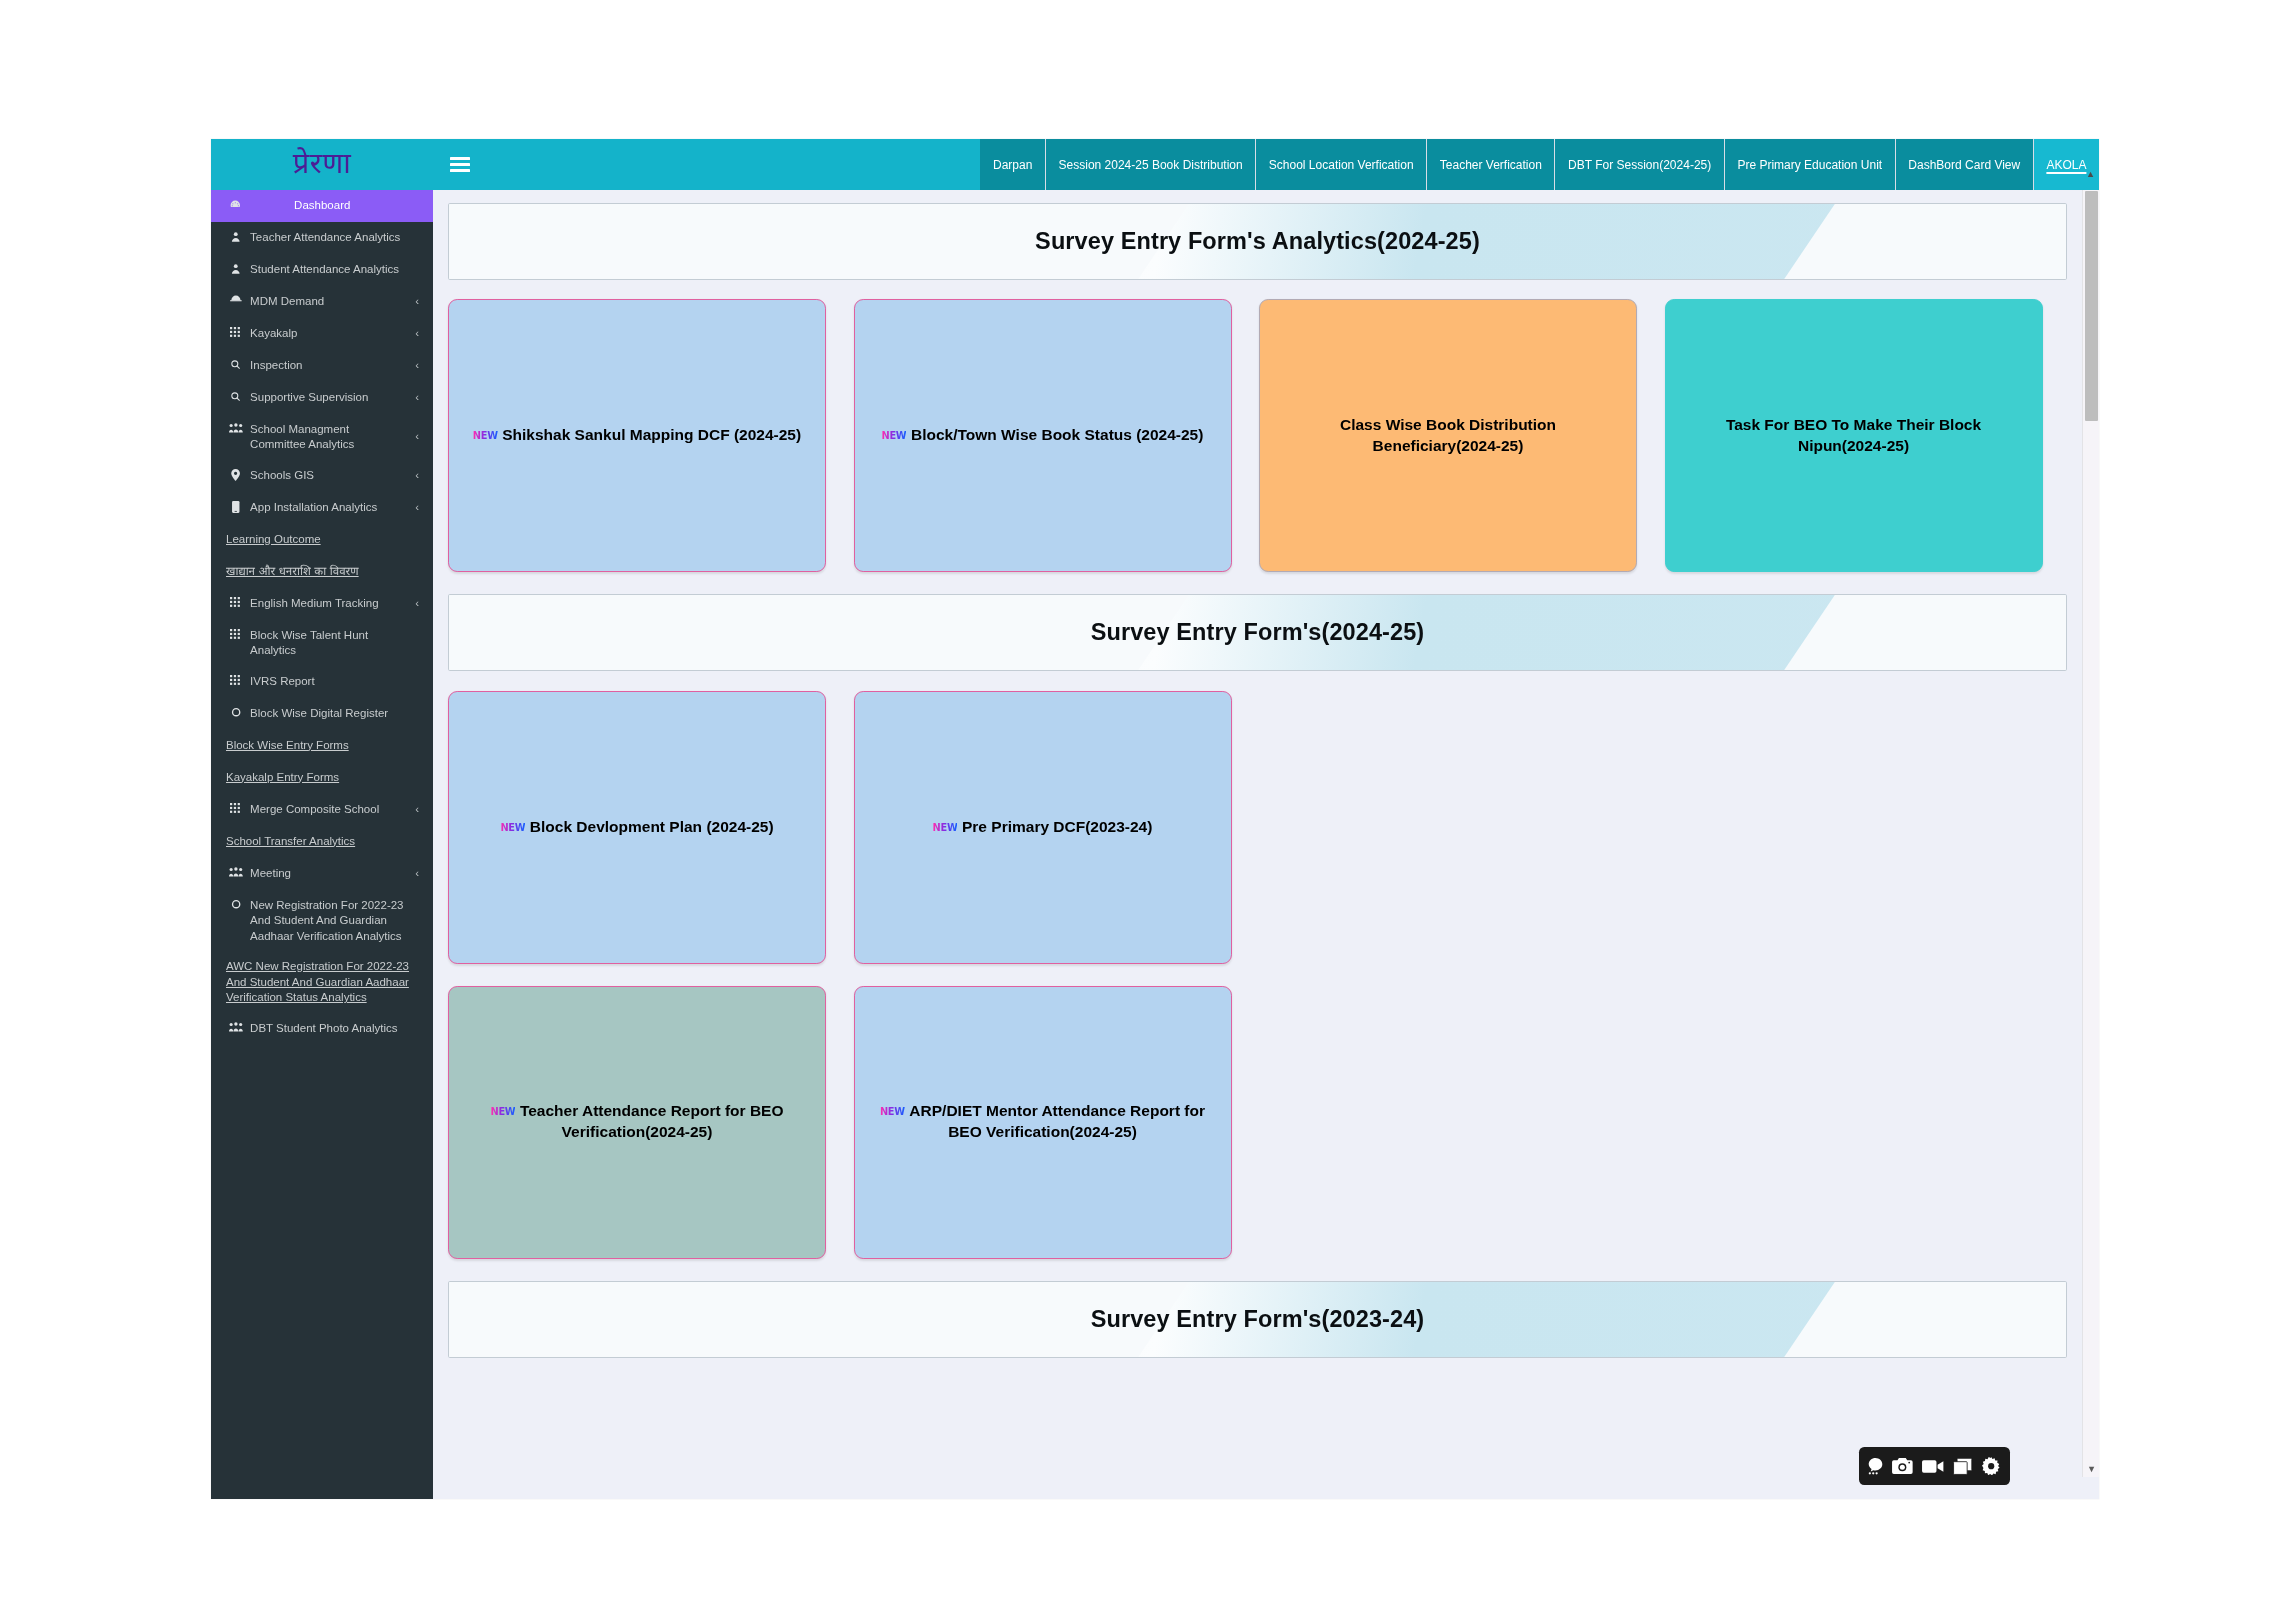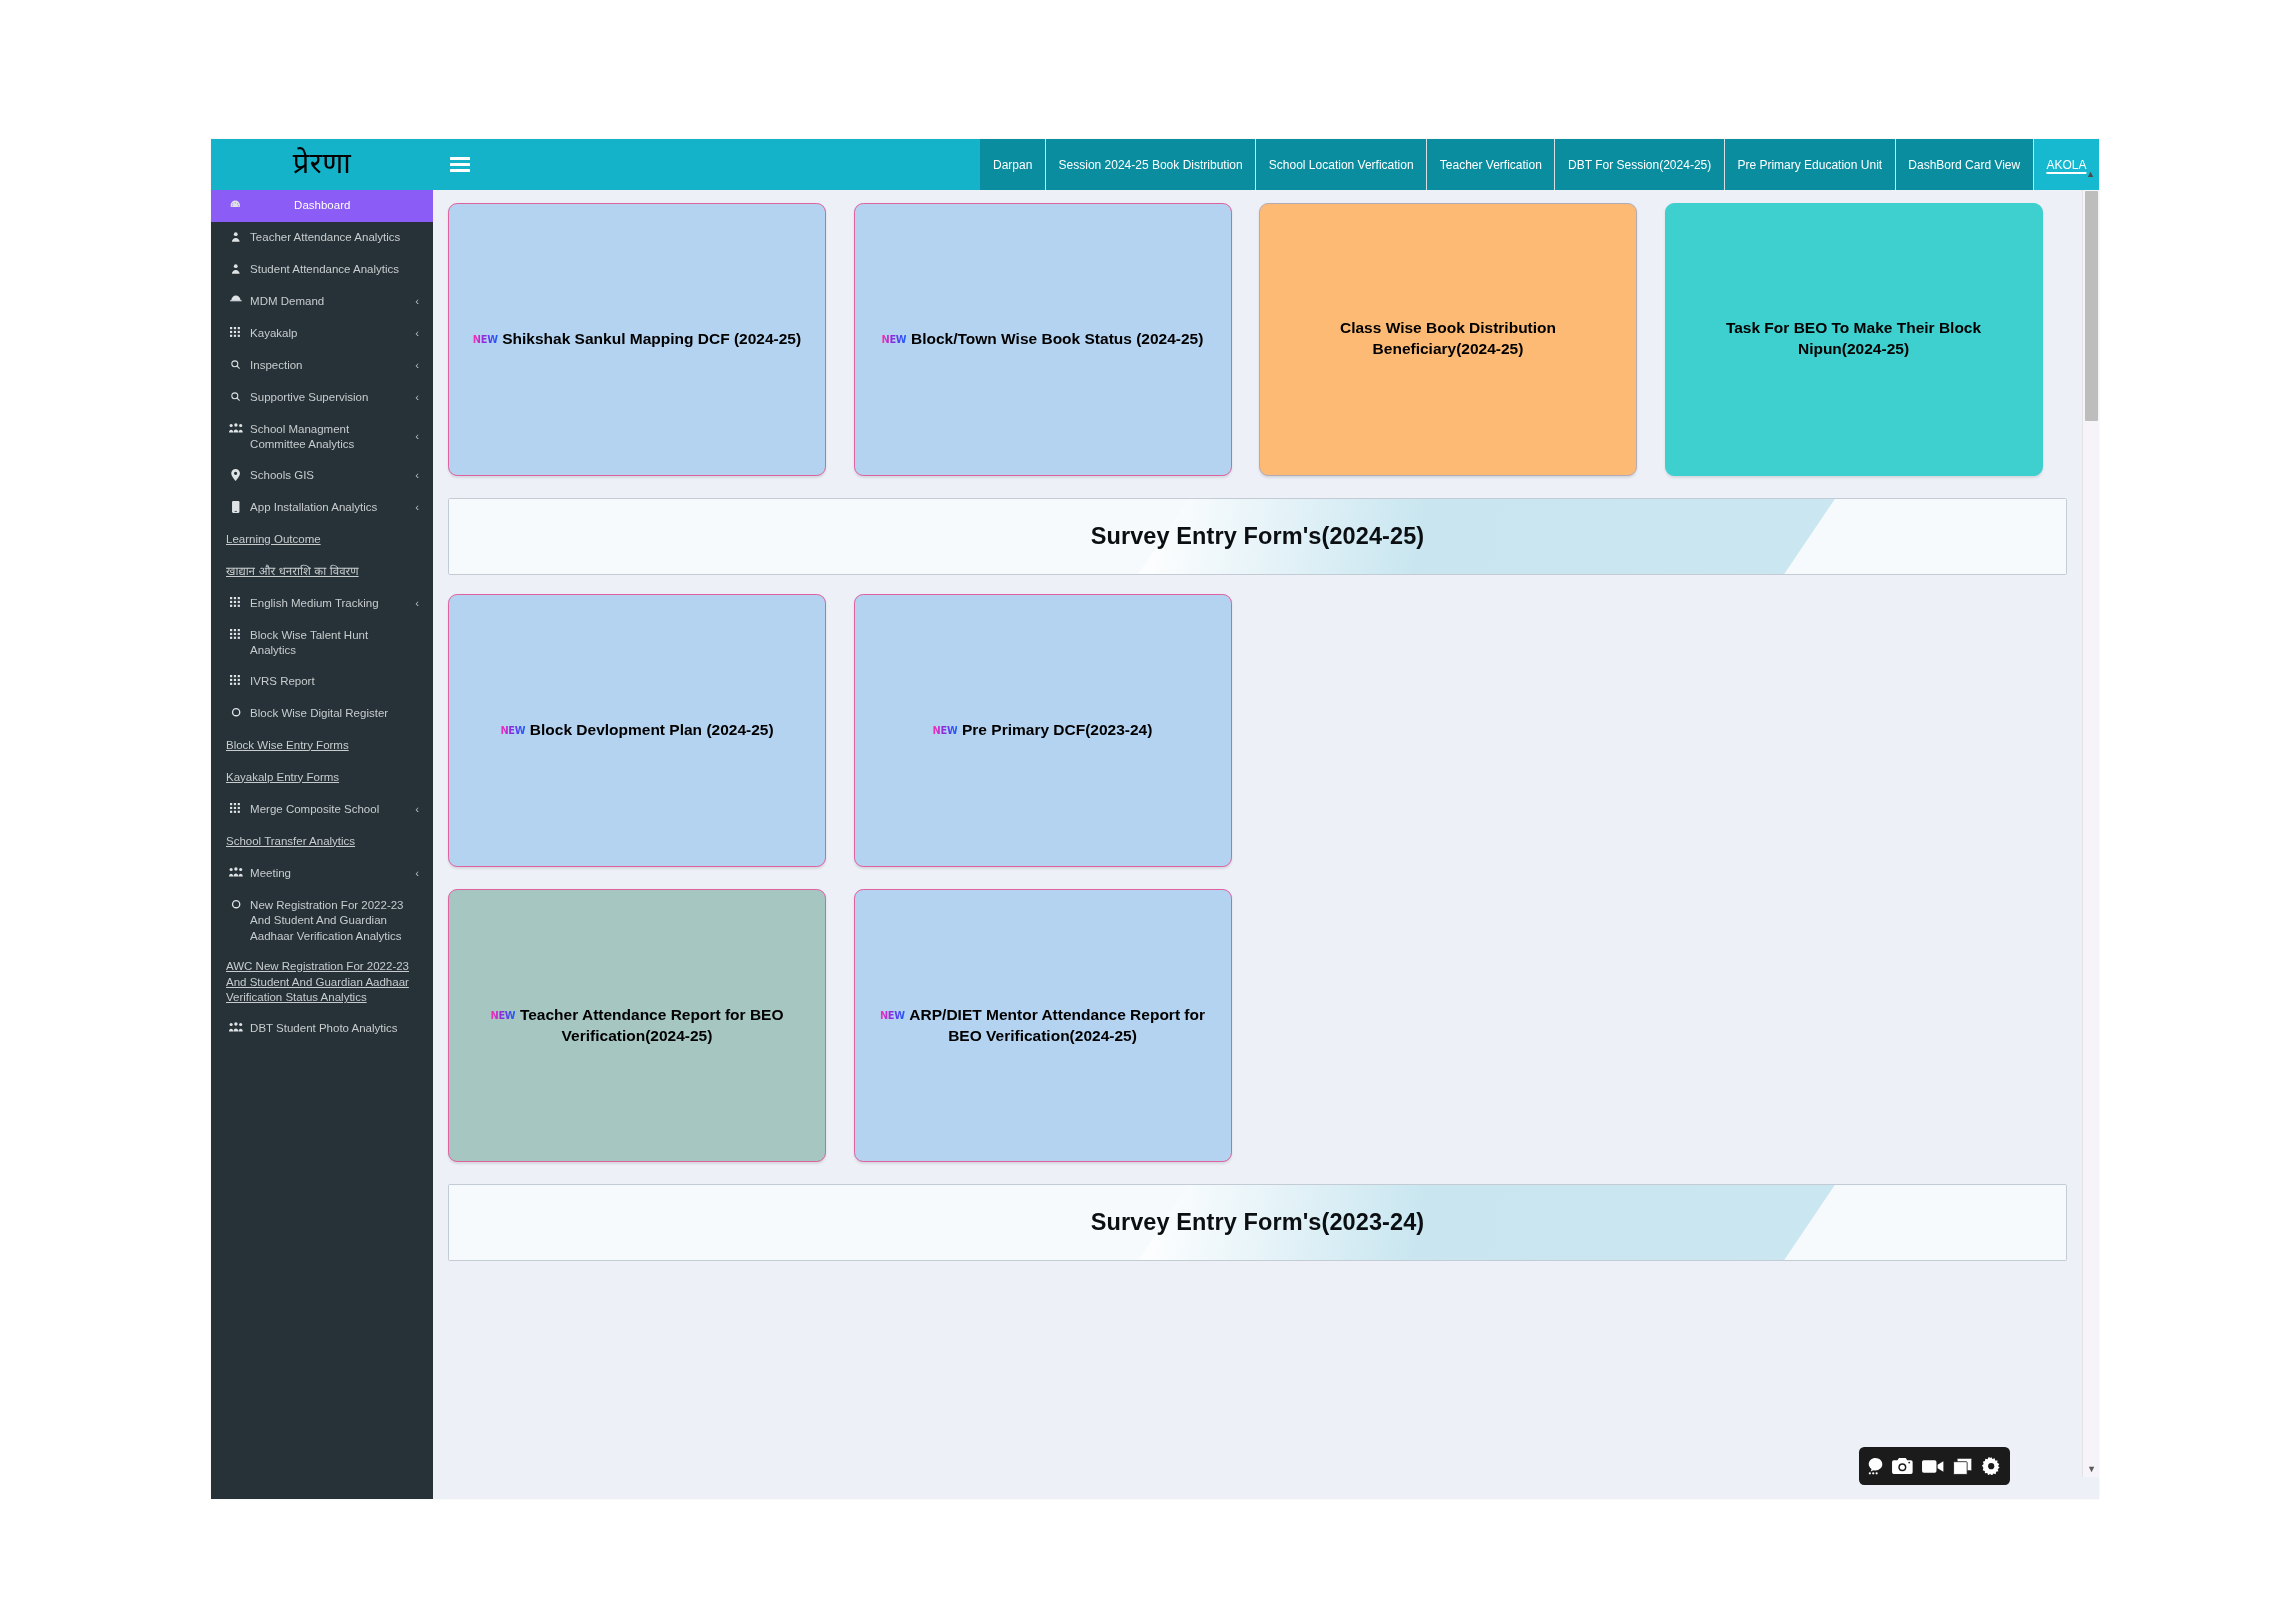--- a/index.html
+++ b/index.html
@@ -26,21 +26,21 @@
     width: 1888px; height: 51px;
     display: flex; align-items: stretch;
     background: #14b3ca;
   }
   #brand-zone {
     width: 222px; height: 51px;
     background: #14b3ca;
     display: flex; align-items: center; justify-content: center;
   }
   #brand-logo {
-    color: #000000;
+    color: #4c1d95;
     font-size: 29px;
     font-family: "DejaVu Sans", sans-serif;
     letter-spacing: 0.6px;
     line-height: 1;
     padding-bottom: 2.3px;
   }
   #hamburger-zone {
     width: 109px; display: flex; align-items: center; padding-left: 17px;
   }
   #hamburger-icon {
@@ -579,20 +579,23 @@
           </svg>
       </span>
       <span class="side-label">DBT Student Photo Analytics</span>
     </div>
 
   </div>
 
   <div id="main">
     <div id="content-scroll">
 
+      <div class="section-banner">
+        <div class="section-banner-title">Survey Entry Form's Analytics(2024-25)</div>
+      </div>
 
       <div class="card-row">
         <div class="card blue">
           <div class="card-title">
             <span class="new-badge">NEW</span><span>Shikshak Sankul Mapping DCF (2024-25)</span>
           </div>
         </div>
         <div class="card blue">
           <div class="card-title">
             <span class="new-badge">NEW</span><span>Block/Town Wise Book Status (2024-25)</span>

